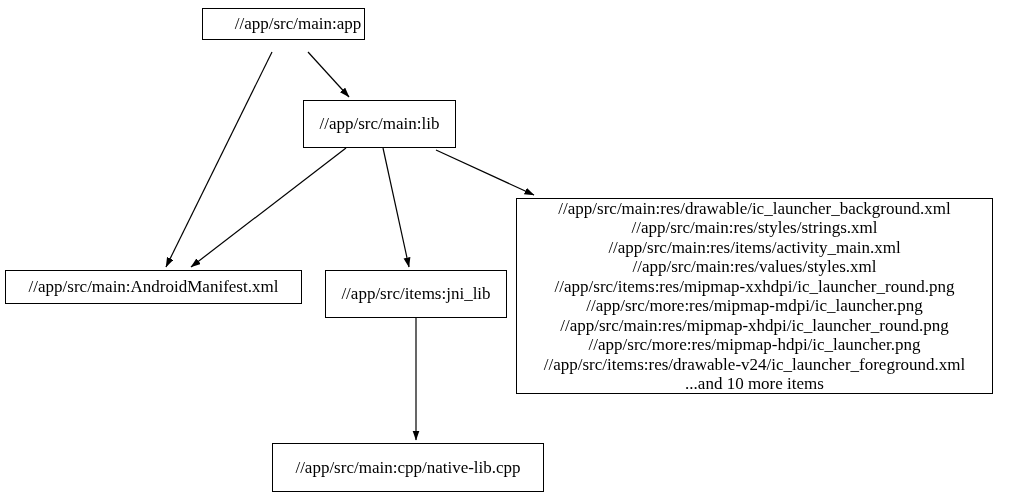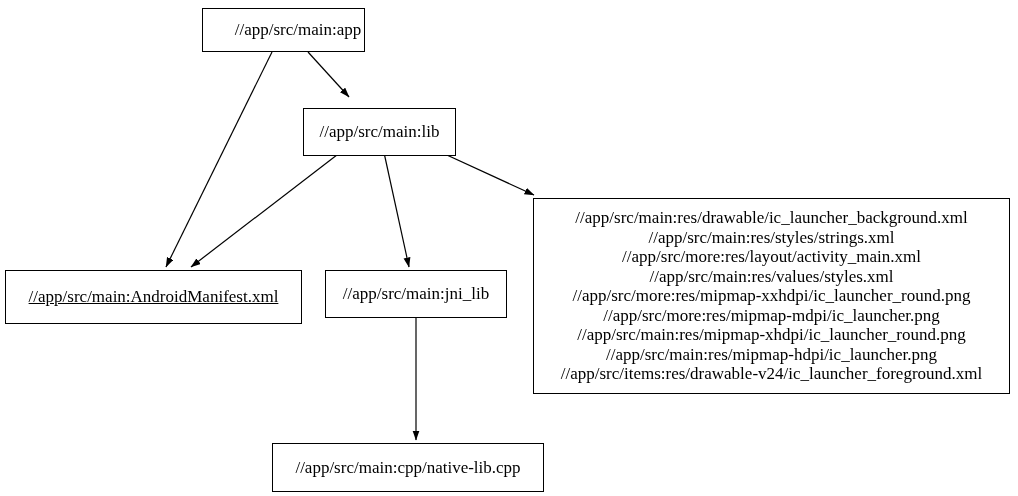--- a/index.html
+++ b/index.html
@@ -33,25 +33,25 @@
     justify-content: center;
     text-align: center;
     font-size: 17px;
     line-height: 19.5px;
     white-space: nowrap;
   }
   .node.multiline {
     flex-direction: column;
     justify-content: center;
   }
-  .node-app      { left: 202px; top: 8px;   width: 163px; height: 44px; padding-left: 29px; }
-  .node-lib      { left: 303px; top: 108px; width: 153px; height: 48px; }
-  .node-manifest { left: 5px;   top: 270px; width: 297px; height: 54px; text-decoration: underline; }
+  .node-app      { left: 202px; top: 8px;   width: 163px; height: 32px; padding-left: 29px; }
+  .node-lib      { left: 303px; top: 100px; width: 153px; height: 48px; }
+  .node-manifest { left: 5px;   top: 270px; width: 297px; height: 34px; }
   .node-jni      { left: 325px; top: 270px; width: 182px; height: 48px; }
-  .node-res      { left: 533px; top: 198px; width: 477px; height: 196px; }
+  .node-res      { left: 516px; top: 198px; width: 477px; height: 196px; }
   .node-cpp      { left: 272px; top: 443px; width: 272px; height: 49px; }
 </style>
 </head>
 <body>
 
 <div class="canvas">
 
   <svg class="edges-layer" width="1018" height="496" viewBox="0 0 1018 496" xmlns="http://www.w3.org/2000/svg">
     <defs>
       <marker id="arrow" markerWidth="10" markerHeight="8" refX="9.5" refY="3.5" orient="auto" markerUnits="userSpaceOnUse">
@@ -72,32 +72,33 @@
 
   <div class="node node-lib">
     <span>//app/src/main:lib</span>
   </div>
 
   <div class="node node-manifest">
     <span>//app/src/main:AndroidManifest.xml</span>
   </div>
 
   <div class="node node-jni">
-    <span>//app/src/main:jni_lib</span>
+    <span>//app/src/items:jni_lib</span>
   </div>
 
   <div class="node node-res multiline">
     <div>//app/src/main:res/drawable/ic_launcher_background.xml</div>
     <div>//app/src/main:res/styles/strings.xml</div>
-    <div>//app/src/more:res/layout/activity_main.xml</div>
+    <div>//app/src/main:res/items/activity_main.xml</div>
     <div>//app/src/main:res/values/styles.xml</div>
-    <div>//app/src/more:res/mipmap-xxhdpi/ic_launcher_round.png</div>
+    <div>//app/src/items:res/mipmap-xxhdpi/ic_launcher_round.png</div>
     <div>//app/src/more:res/mipmap-mdpi/ic_launcher.png</div>
     <div>//app/src/main:res/mipmap-xhdpi/ic_launcher_round.png</div>
-    <div>//app/src/main:res/mipmap-hdpi/ic_launcher.png</div>
+    <div>//app/src/more:res/mipmap-hdpi/ic_launcher.png</div>
     <div>//app/src/items:res/drawable-v24/ic_launcher_foreground.xml</div>
+    <div>...and 10 more items</div>
   </div>
 
   <div class="node node-cpp">
     <span>//app/src/main:cpp/native-lib.cpp</span>
   </div>
 
 </div>
 
 </body></html>

